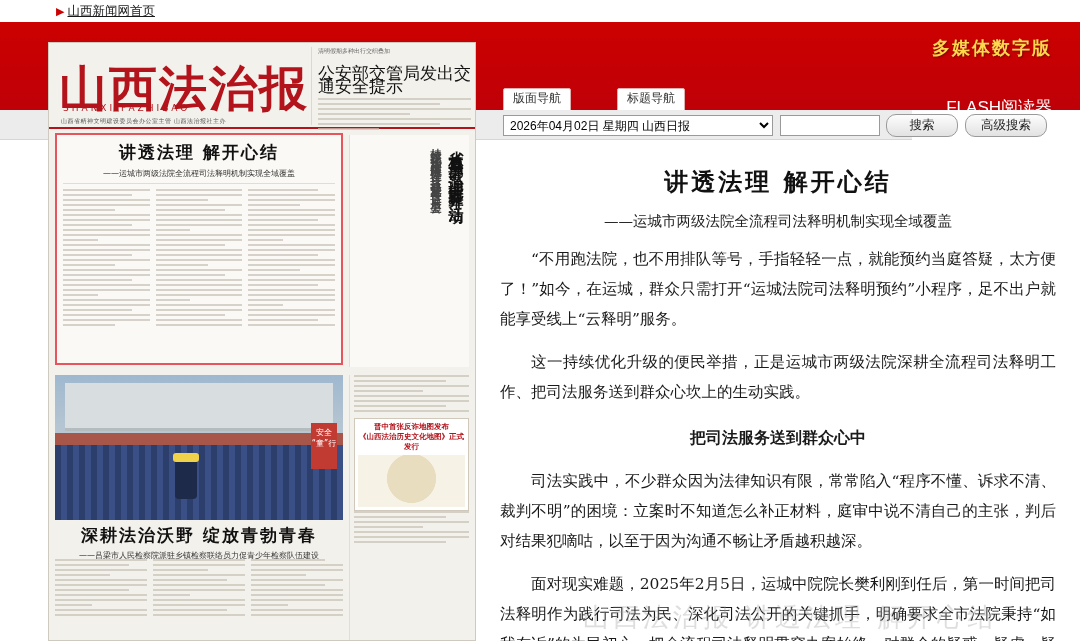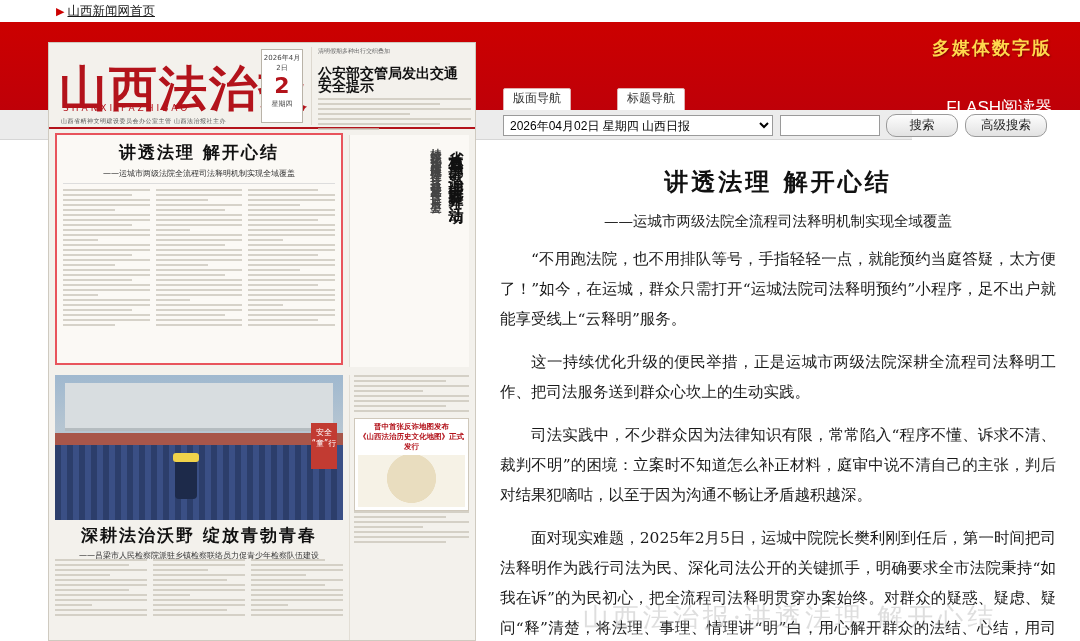--- a/index.html
+++ b/index.html
@@ -90,21 +90,21 @@
     position: absolute; left: 212px; top: 6px; width: 42px; height: 74px;
     border: 1px solid #b9b3a8; background: #fff; text-align: center;
     font-size: 7px; color: #444; padding-top: 3px;
   }
   .datebox .bignum { font-size: 22px; color: #b3131b; font-weight: bold; line-height: 26px; }
   .paper-head-right {
     position: absolute; left: 262px; top: 4px; width: 160px; height: 78px;
     border-left: 1px solid #ddd8cf; padding-left: 6px;
   }
   .phr-line { font-size: 6px; color: #666; margin-bottom: 3px; }
-  .phr-title { font-size: 14px; font-weight: bold; color: #111; line-height: 13px; margin-top: 11px; }
+  .phr-title { font-size: 17px; font-weight: normal; color: #111; line-height: 13px; margin-top: 11px; }
   .phr-block { margin-top: 5px; font-size: 5px; color: #888; line-height: 6px; }
 
   .paper-body { position: relative; padding: 4px 6px; }
   .hl-box {
     position: relative; border: 2px solid #e8545c; padding: 6px 6px 4px;
     width: 288px; height: 232px; overflow: hidden; background: #fbf9f5;
   }
   .hl-title { text-align: center; font-size: 17px; font-weight: bold; color: #111; letter-spacing: 2px; }
   .hl-sub { text-align: center; font-size: 8px; color: #333; margin-top: 4px; border-bottom: 1px solid #ddd; padding-bottom: 4px;}
   .cols3 { display: flex; gap: 6px; margin-top: 5px; }
@@ -208,25 +208,20 @@
     <input class="searchinput" type="text" placeholder="" style="">
     <div class="btn search">搜索</div>
     <div class="btn adv">高级搜索</div>
   </div>
 
   <div class="paper">
     <div class="paper-head">
       <div class="masthead-cn">山西法治报</div>
       <div class="masthead-py">SHANXI   FAZHIBAO</div>
       <div class="masthead-sub">山西省精神文明建设委员会办公室主管 山西法治报社主办</div>
-      <div class="datebox">
-        <div>2026年4月2日</div>
-        <div class="bignum">2</div>
-        <div>星期四</div>
-      </div>
       <div class="paper-head-right">
         <div class="phr-line">清明假期多种出行交织叠加</div>
         <div class="phr-title">公安部交管局发出交通安全提示</div>
         <div class="phr-block">
           <div class="tl"></div>
             <div class="tl s80"></div>
             <div class="tl"></div>
             <div class="tl s60"></div>
           <div class="tl"></div>
             <div class="tl s80"></div>
@@ -422,19 +417,20 @@
       </div>
 
     </div>
   </div>
 
   <div class="article">
     <h1>讲透法理  解开心结</h1>
     <h2>——运城市两级法院全流程司法释明机制实现全域覆盖</h2>
     <p>“不用跑法院，也不用排队等号，手指轻轻一点，就能预约当庭答疑，太方便了！”如今，在运城，群众只需打开“运城法院司法释明预约”小程序，足不出户就能享受线上“云释明”服务。</p>
     <p>这一持续优化升级的便民举措，正是运城市两级法院深耕全流程司法释明工作、把司法服务送到群众心坎上的生动实践。</p>
+    <p class="sub">把司法服务送到群众心中</p>
     <p>司法实践中，不少群众因为法律知识有限，常常陷入“程序不懂、诉求不清、裁判不明”的困境：立案时不知道怎么补正材料，庭审中说不清自己的主张，判后对结果犯嘀咕，以至于因为沟通不畅让矛盾越积越深。</p>
     <p>面对现实难题，2025年2月5日，运城中院院长樊利刚到任后，第一时间把司法释明作为践行司法为民、深化司法公开的关键抓手，明确要求全市法院秉持“如我在诉”的为民初心，把全流程司法释明贯穿办案始终。对群众的疑惑、疑虑、疑问“释”清楚，将法理、事理、情理讲“明”白，用心解开群众的法结、心结，用司法温情温润民心、守护民生。</p>
 
   </div>
 
   <div class="watermark">山西法治报·讲透法理  解开心结</div>
 </div>
 
 </body></html>

